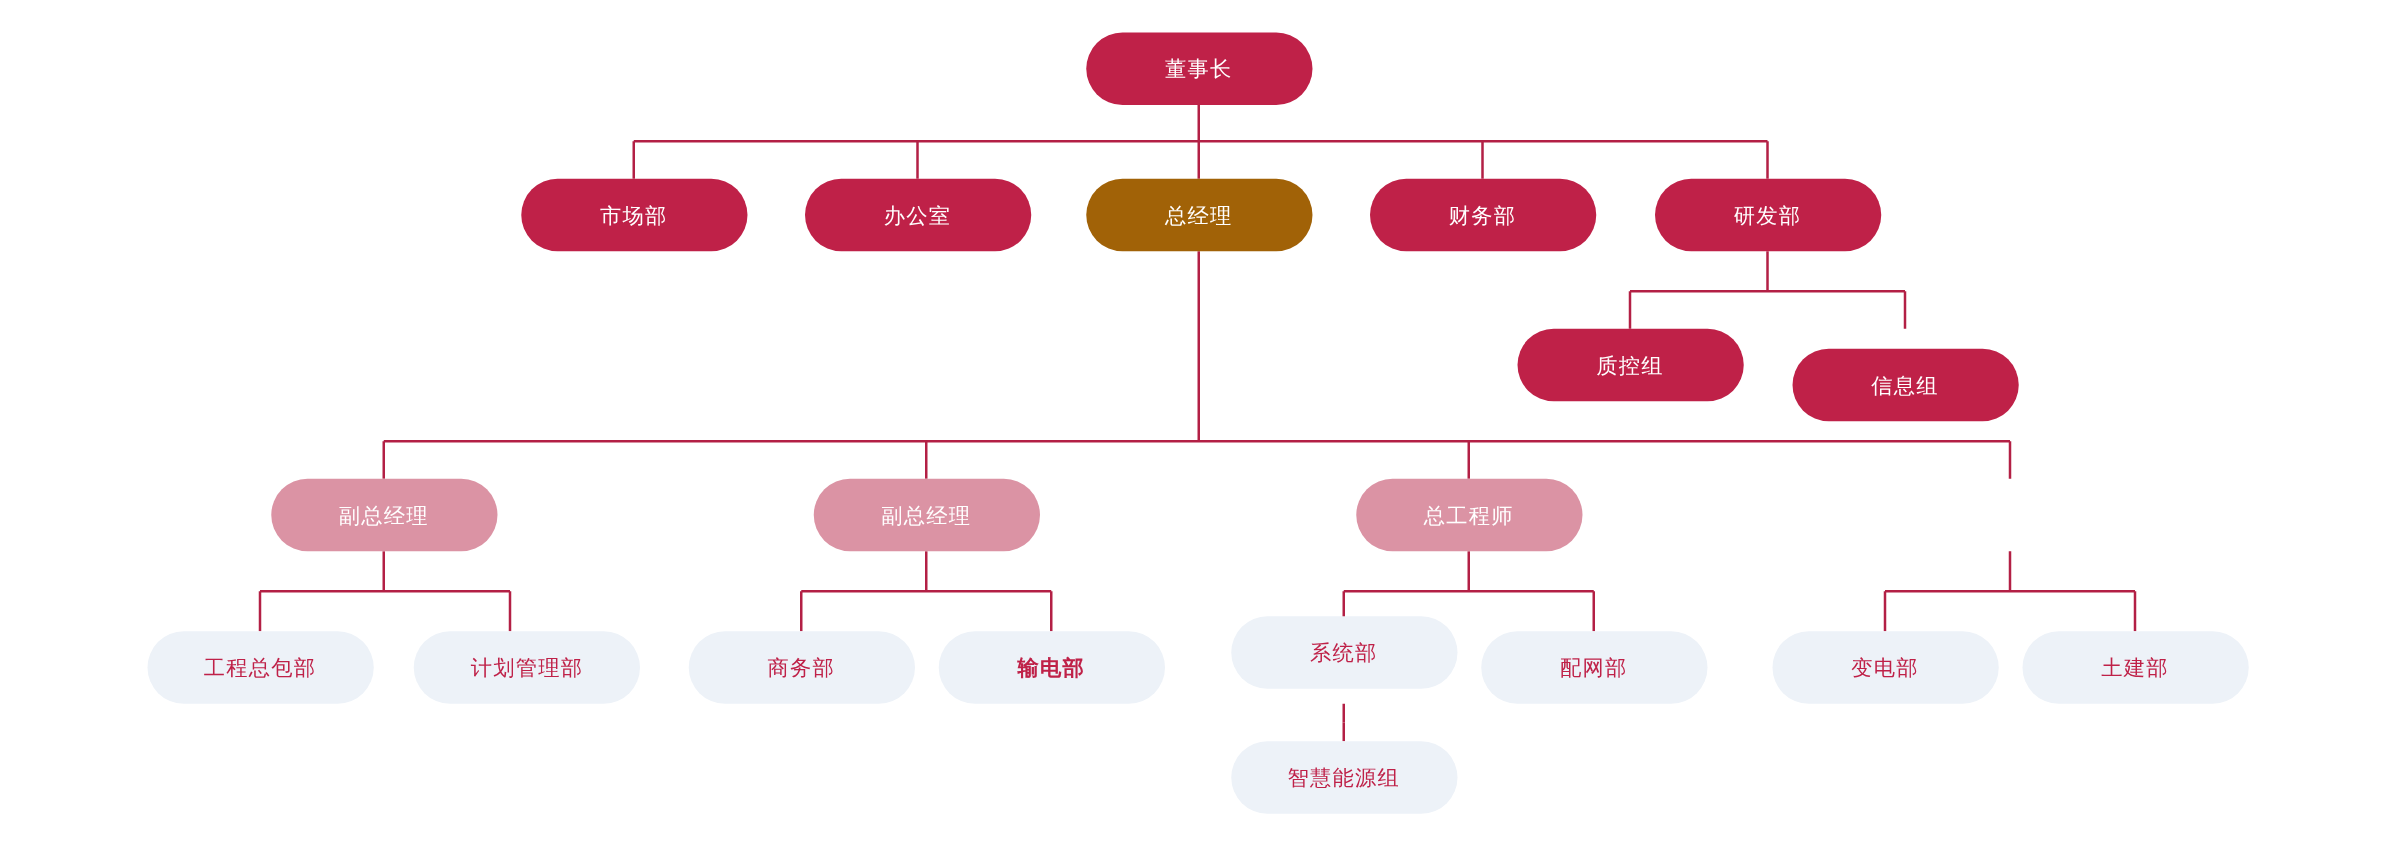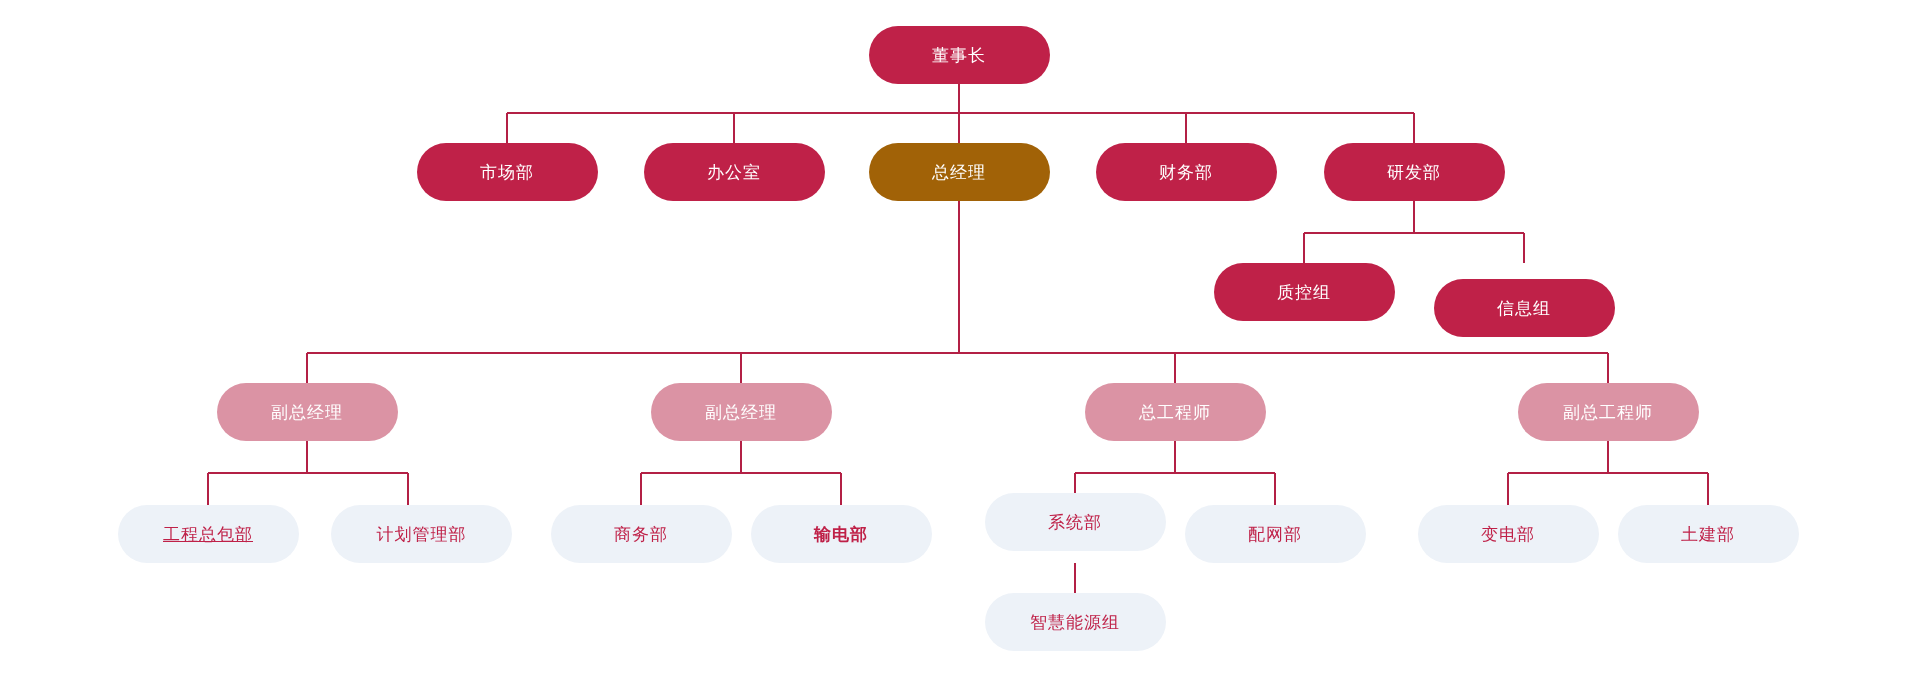--- a/index.html
+++ b/index.html
@@ -65,24 +65,21 @@
     </div>
     <div class="org-node" style="left: 216.5px; top: 383px; width: 181px; height: 58px; background: rgb(219, 147, 164); color: rgb(255, 255, 255);">
       <span>副总经理</span>
     </div>
     <div class="org-node" style="left: 650.5px; top: 383px; width: 181px; height: 58px; background: rgb(219, 147, 164); color: rgb(255, 255, 255);">
       <span>副总经理</span>
     </div>
     <div class="org-node" style="left: 1084.5px; top: 383px; width: 181px; height: 58px; background: rgb(219, 147, 164); color: rgb(255, 255, 255);">
       <span>总工程师</span>
     </div>
-    <div class="org-node" style="left: 1517.5px; top: 383px; width: 181px; height: 58px; background: rgb(219, 147, 164); color: rgb(255, 255, 255);">
-      <span>副总工程师</span>
-    </div>
-    <div class="org-node" style="left: 117.5px; top: 505px; width: 181px; height: 58px; background: rgb(237, 242, 248); color: rgb(191, 33, 72); text-decoration: underline;">
+    <div class="org-node" style="left: 117.5px; top: 505px; width: 181px; height: 58px; background: rgb(237, 242, 248); color: rgb(191, 33, 72);">
       <span>工程总包部</span>
     </div>
     <div class="org-node" style="left: 331px; top: 505px; width: 181px; height: 58px; background: rgb(237, 242, 248); color: rgb(191, 33, 72);">
       <span>计划管理部</span>
     </div>
     <div class="org-node" style="left: 550.5px; top: 505px; width: 181px; height: 58px; background: rgb(237, 242, 248); color: rgb(191, 33, 72);">
       <span>商务部</span>
     </div>
     <div class="org-node" style="left: 750.5px; top: 505px; width: 181px; height: 58px; background: rgb(237, 242, 248); color: rgb(191, 33, 72); font-weight: bold;">
       <span>输电部</span>

